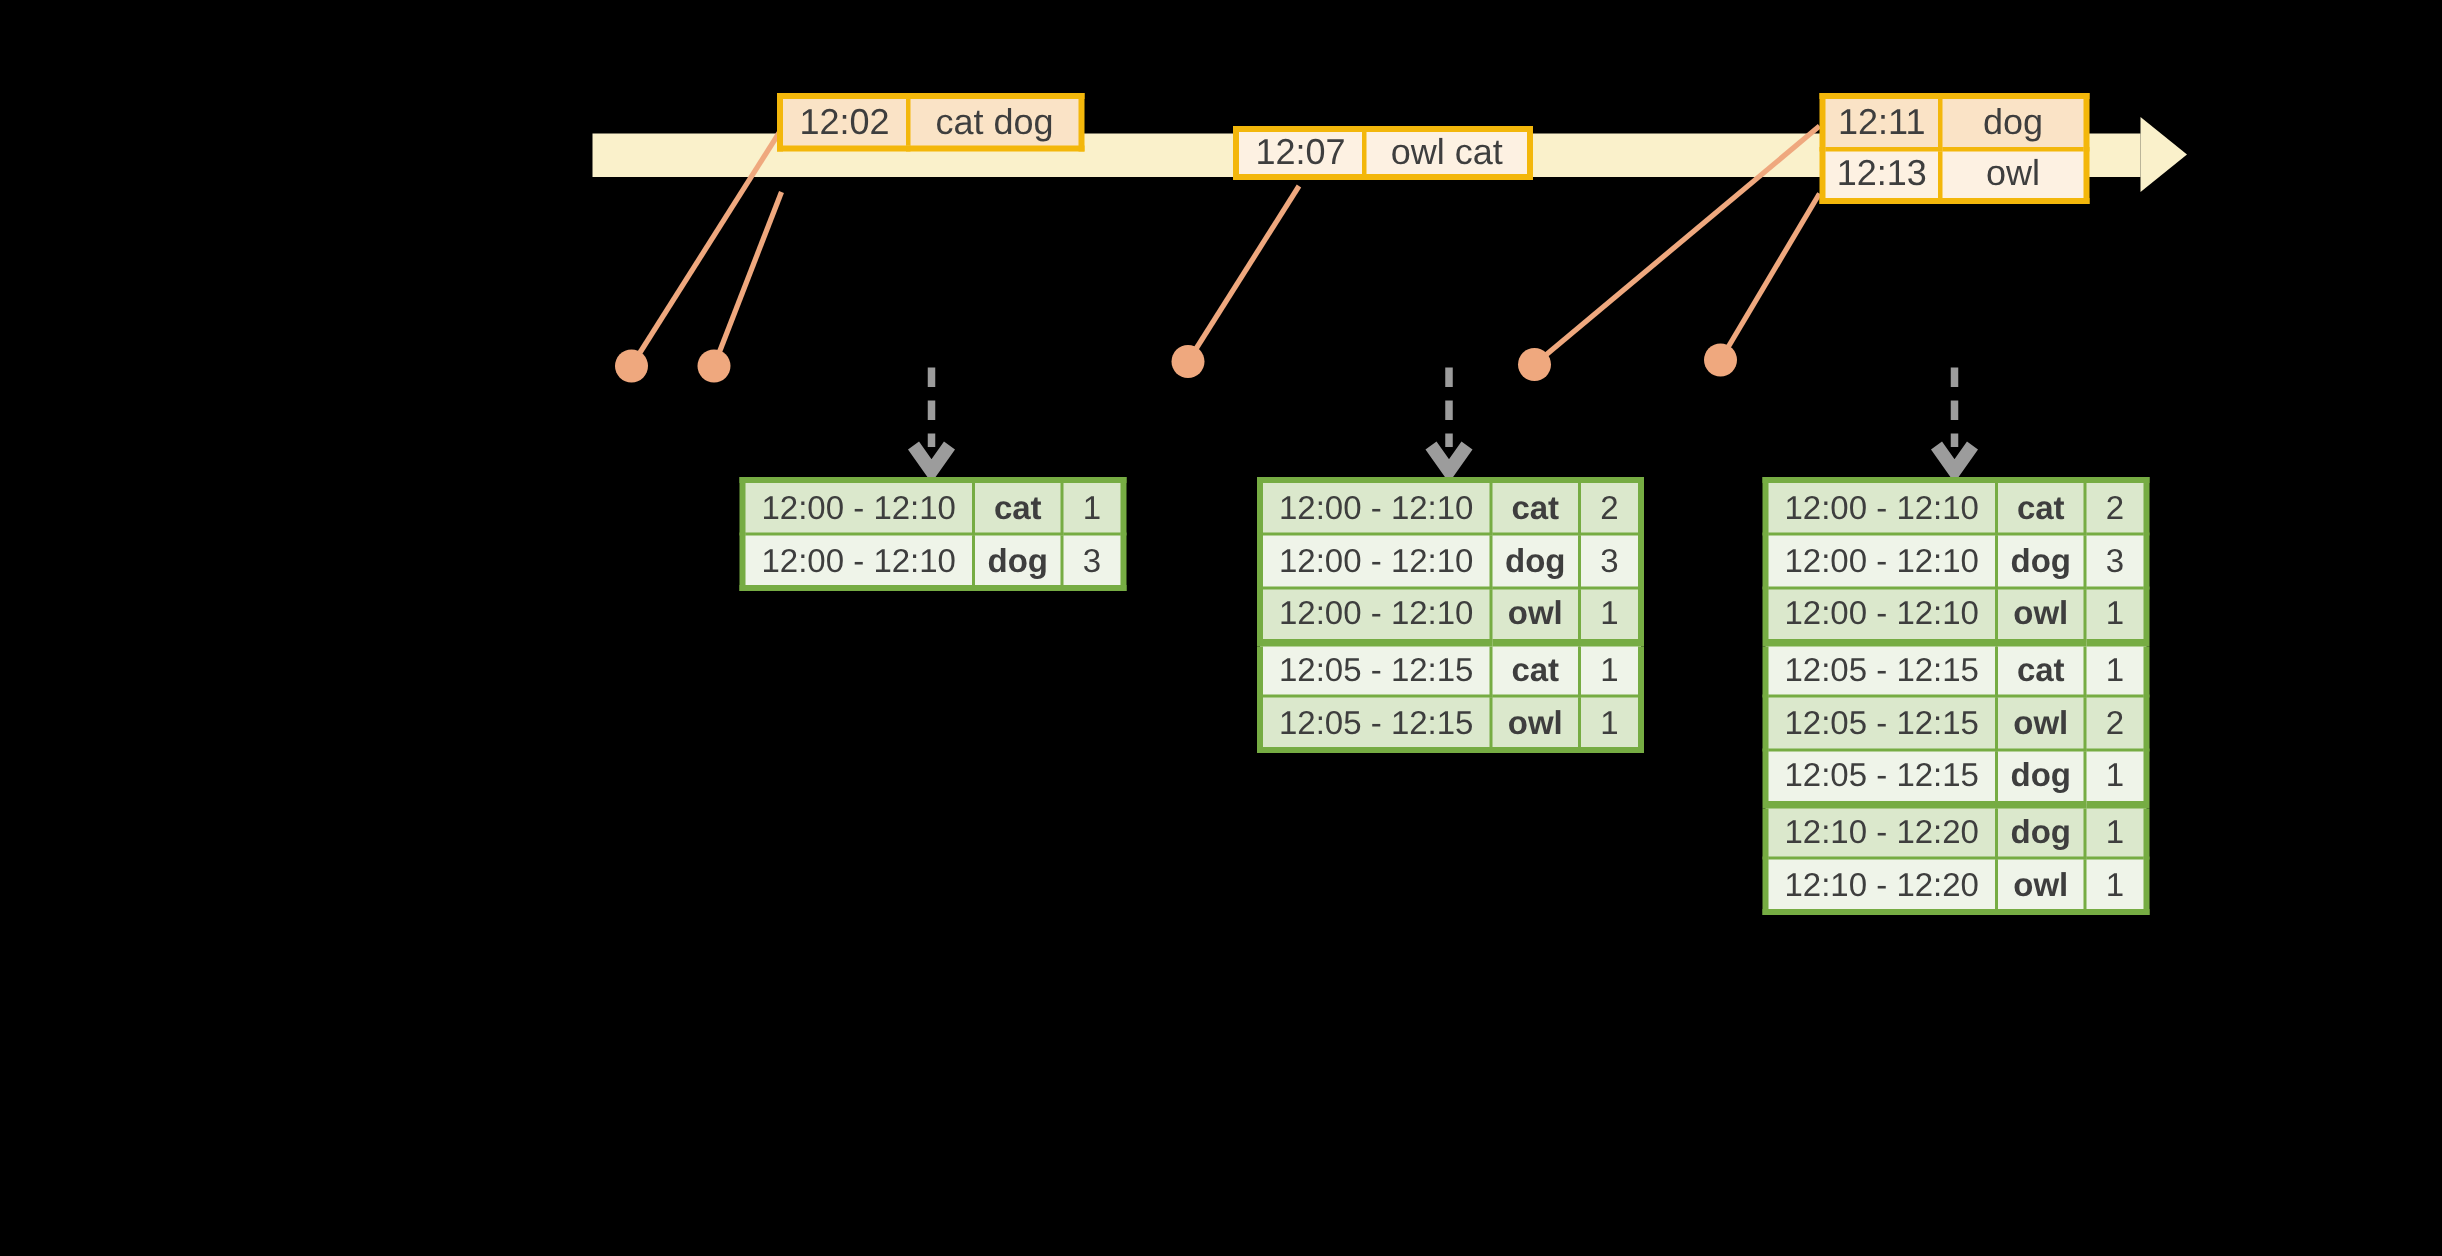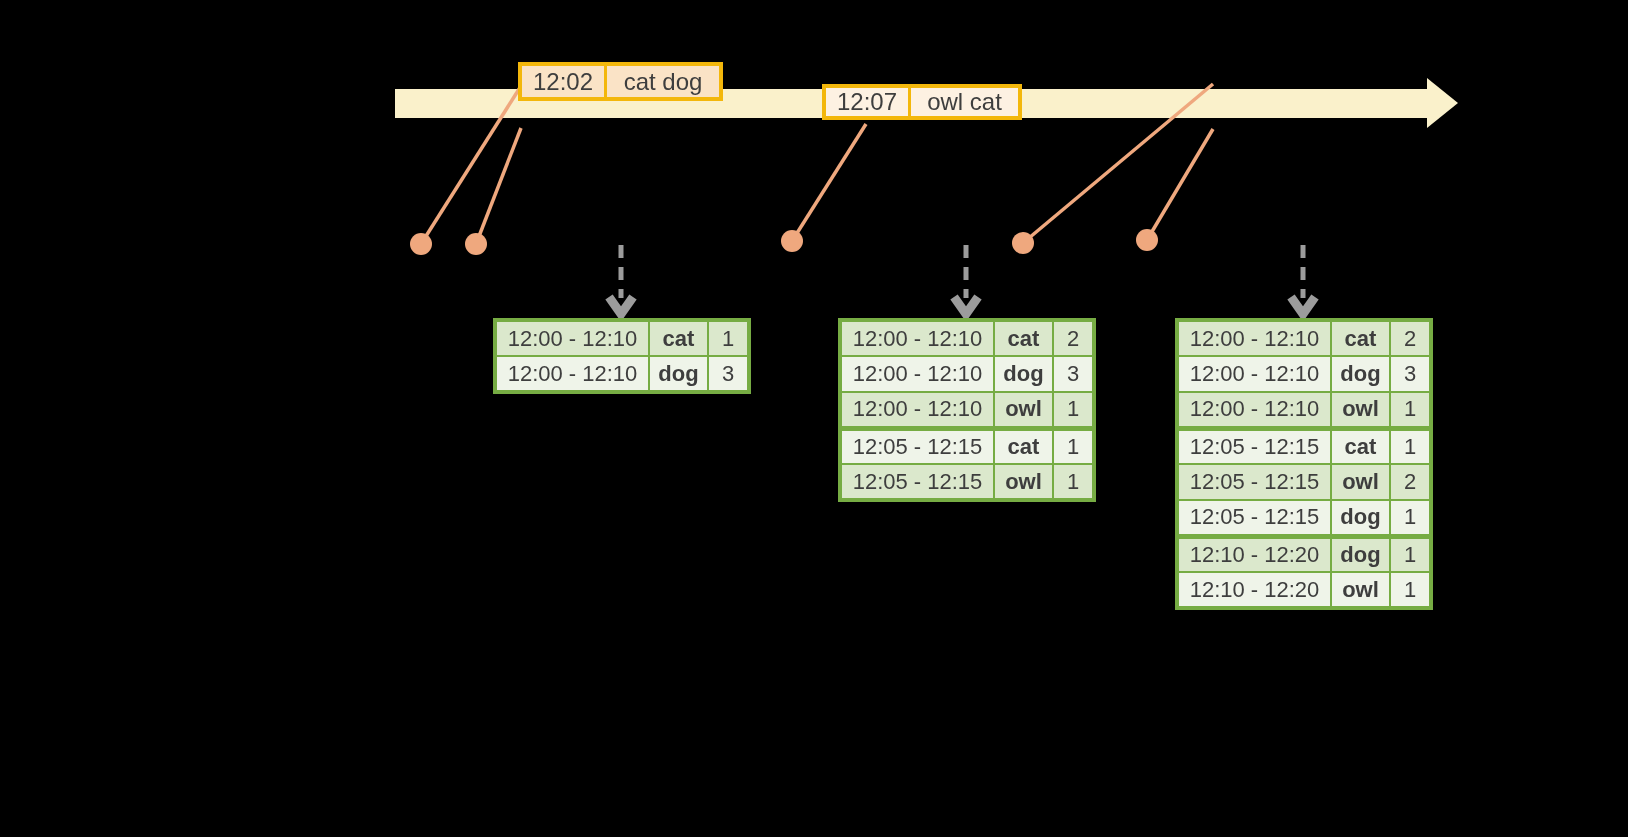--- a/index.html
+++ b/index.html
@@ -101,20 +101,28 @@
     <tbody>
       <tr class="light">
         <td class="c-time">12:07</td>
         <td class="c-words">owl cat</td>
       </tr>
     </tbody>
   </table>
 
   <table class="etable e3">
     <tbody>
+      <tr class="dark">
+        <td class="c-time">12:11</td>
+        <td class="c-words">dog</td>
+      </tr>
+      <tr class="light">
+        <td class="c-time">12:13</td>
+        <td class="c-words">owl</td>
+      </tr>
     </tbody>
   </table>
 
   <table class="rtable r1">
     <tbody>
       <tr class="d">
         <td class="c-window">12:00 - 12:10</td>
         <td class="c-word">cat</td>
         <td class="c-count">1</td>
       </tr>

